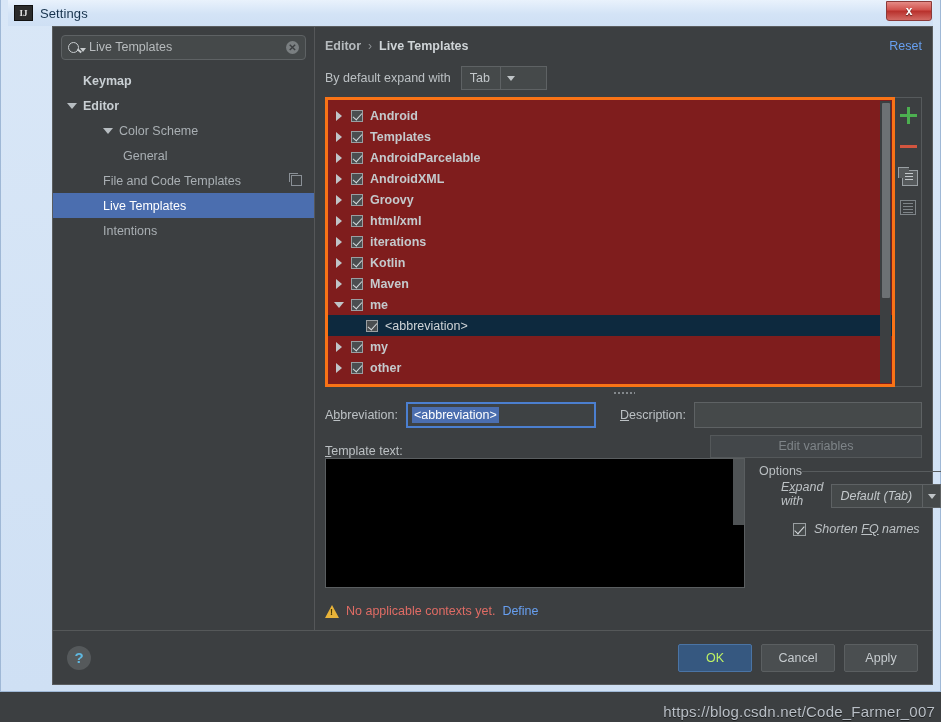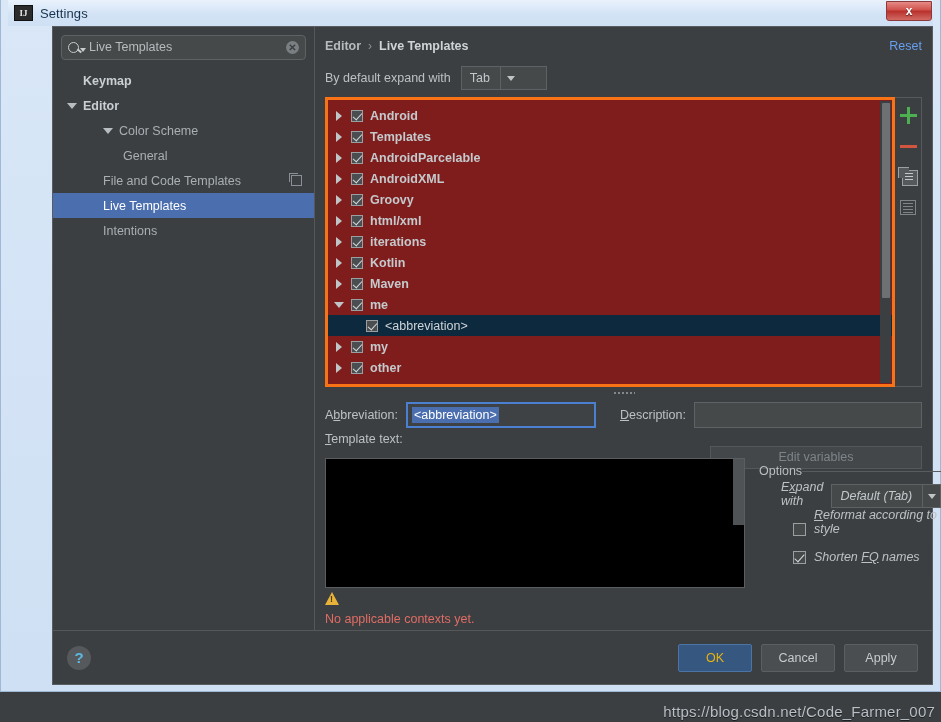--- a/index.html
+++ b/index.html
@@ -389,21 +389,21 @@
     color: #ffffff;
     font-size: 12.5px;
     padding: 1px 2px;
     white-space: nowrap;
   }
   .mn { text-decoration: underline; }
 
   
   #tt-label-row {
     height: 26px;
-    display: flex; align-items: flex-start; flex-direction: column;
+    display: flex; align-items: flex-end;
   }
   #tt-label-row .lbl { font-size: 12.5px; }
   #edit-vars-btn {
     margin-left: auto;
     width: 212px; height: 23px;
     background: #43474a;
     border: 1px solid #54585a;
     color: #7e8488;
     font-size: 12.5px;
     line-height: 21px; text-align: center;
@@ -458,24 +458,23 @@
     border: solid #d6dadd;
     border-width: 0 1.7px 1.7px 0;
     transform: rotate(42deg);
   }
   .opt-check-row { padding-left: 34px; }
   #combo-expandwith { width: 110px; }
 
   
   #warn-row {
     height: 30px;
-    display: flex; align-items: flex-start;
+    display: flex; align-items: flex-end;
     gap: 7px;
     padding-top: 4px;
-    flex-direction: column;
   }
   #warn-icon {
     width: 0; height: 0; flex: none;
     border-left: 7px solid transparent;
     border-right: 7px solid transparent;
     border-bottom: 13px solid #e8b339;
     position: relative;
   }
   #warn-icon::after {
     content: "!";
@@ -514,21 +513,21 @@
     background: #4a4e50;
     color: #c6cbce;
     font-size: 12.5px;
     line-height: 26px; text-align: center;
     border-radius: 2px;
     cursor: pointer;
   }
   .btn.primary {
     background: #365880;
     border-color: #4a74a5;
-    color: #eab308;
+    color: #bef264;
   }
 </style>
 </head>
 <body>
 
 <div id="desktop">
 
   <div id="window">
 
     <div id="titlebar">
@@ -717,24 +716,20 @@
               <div class="opt-row" id="expand-with-row">
                 <span class="lbl"><span>E</span><span class="mn">x</span><span>pand with</span></span>
                 <div class="combo" id="combo-expandwith">
                   <span class="val">Default (Tab)</span>
                   <span class="arrowbox">
                       <i></i>
                     </span>
                 </div>
               </div>
               <div class="opt-row opt-check-row">
-                <span class="chk"></span>
-                <span class="lbl"><span class="mn">R</span><span>eformat according to style</span></span>
-              </div>
-              <div class="opt-row opt-check-row">
                 <span class="chk on"></span>
                 <span class="lbl"><span>Shorten </span><span class="mn">FQ</span><span> names</span></span>
               </div>
             </div>
           </div>
 
           <div id="warn-row">
             <span id="warn-icon"></span>
             <span id="warn-text">No applicable contexts yet.</span>
             <span id="warn-link">Define</span>

